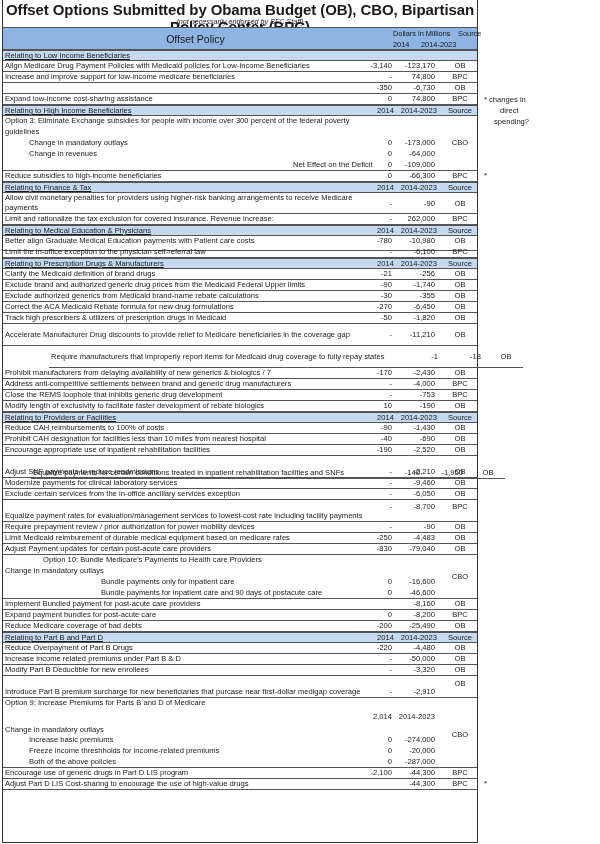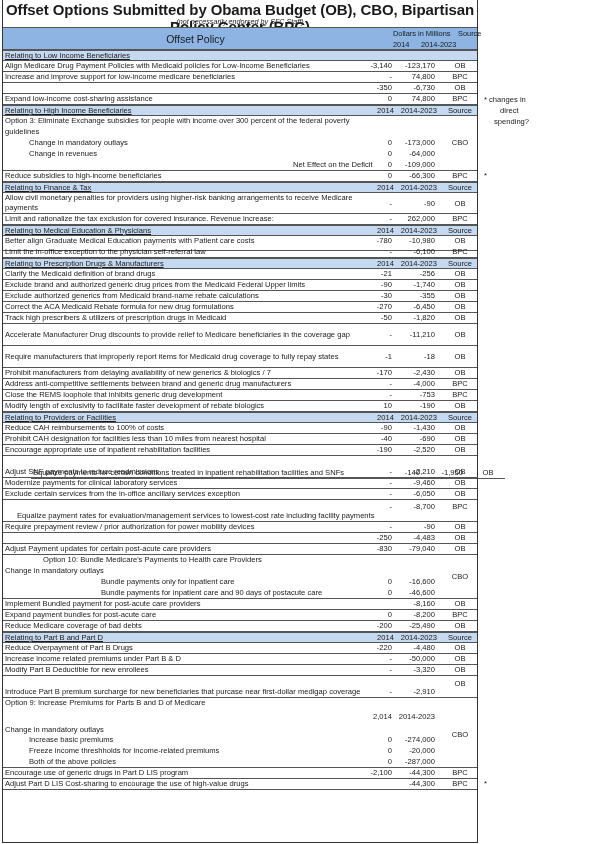--- a/index.html
+++ b/index.html
@@ -189,21 +189,21 @@
         <span class="v2014" style="top: 0px;">-50</span>
         <span class="vten" style="top: 0px;">-1,820</span>
         <span class="src" style="top: 0px;">OB</span>
       </div>
       <div class="row bordered" style="top: 324px; height: 22px;">
         <span class="label" style="left: 2px; top: 6px;">Accelerate Manufacturer Drug discounts to provide relief to Medicare beneficiaries in the coverage gap</span>
         <span class="v2014" style="top: 6px;">-</span>
         <span class="vten" style="top: 6px;">-11,210</span>
         <span class="src" style="top: 6px;">OB</span>
       </div>
-      <div class="row bordered" style="top: 346px; height: 22px;">
+      <div class="row bordered" style="top: 346px; height: 22px; margin-left: 46px;">
         <span class="label" style="left: 2px; top: 6px;">Require manufacturers that improperly report items for Medicaid drug coverage to fully repay states</span>
         <span class="v2014" style="top: 6px;">-1</span>
         <span class="vten" style="top: 6px;">-18</span>
         <span class="src" style="top: 6px;">OB</span>
       </div>
       <div class="row bordered" style="top: 368px; height: 11px;">
         <span class="label" style="left: 2px; top: 0px;">Prohibit manufacturers from delaying  availability of new generics &amp; biologics / 7</span>
         <span class="v2014" style="top: 0px;">-170</span>
         <span class="vten" style="top: 0px;">-2,430</span>
         <span class="src" style="top: 0px;">OB</span>
@@ -268,32 +268,33 @@
         <span class="vten" style="top: 0px;">-9,460</span>
         <span class="src" style="top: 0px;">OB</span>
       </div>
       <div class="row bordered" style="top: 489px; height: 11px;">
         <span class="label" style="left: 2px; top: 0px;">Exclude certain services from the in-office ancillary services exception</span>
         <span class="v2014" style="top: 0px;">-</span>
         <span class="vten" style="top: 0px;">-6,050</span>
         <span class="src" style="top: 0px;">OB</span>
       </div>
       <div class="row bordered" style="top: 500px; height: 22px;">
-        <span class="label" style="left: 14px; top: 11px;">Equalize payment rates for evaluation/management services to lowest-cost rate including facility payments</span>
+        <span class="label" style="left: 2px; top: 11px;">Equalize payment rates for evaluation/management services to lowest-cost rate including facility payments</span>
         <span class="v2014" style="top: 2px;">-</span>
         <span class="vten" style="top: 2px;">-8,700</span>
         <span class="src" style="top: 2px;">BPC</span>
       </div>
       <div class="row bordered" style="top: 522px; height: 11px;">
         <span class="label" style="left: 2px; top: 0px;">Require prepayment review / prior authorization for power mobility devices</span>
         <span class="v2014" style="top: 0px;">-</span>
         <span class="vten" style="top: 0px;">-90</span>
         <span class="src" style="top: 0px;">OB</span>
       </div>
       <div class="row bordered" style="top: 533px; height: 11px;">
+        <span class="label" style="left: 2px; top: 0px;">Limit Medicaid reimburement of durable medical equipment based on medicare rates</span>
         <span class="v2014" style="top: 0px;">-250</span>
         <span class="vten" style="top: 0px;">-4,483</span>
         <span class="src" style="top: 0px;">OB</span>
       </div>
       <div class="row bordered" style="top: 544px; height: 11px;">
         <span class="label" style="left: 2px; top: 0px;">Adjust Payment updates for certain post-acute care providers</span>
         <span class="v2014" style="top: 0px;">-830</span>
         <span class="vten" style="top: 0px;">-79,040</span>
         <span class="src" style="top: 0px;">OB</span>
       </div>

